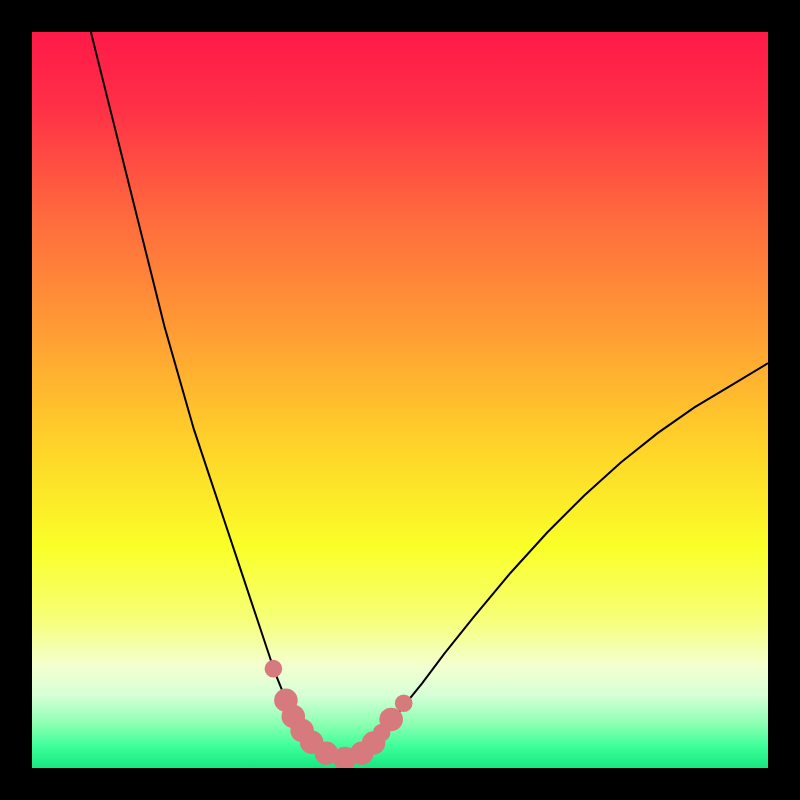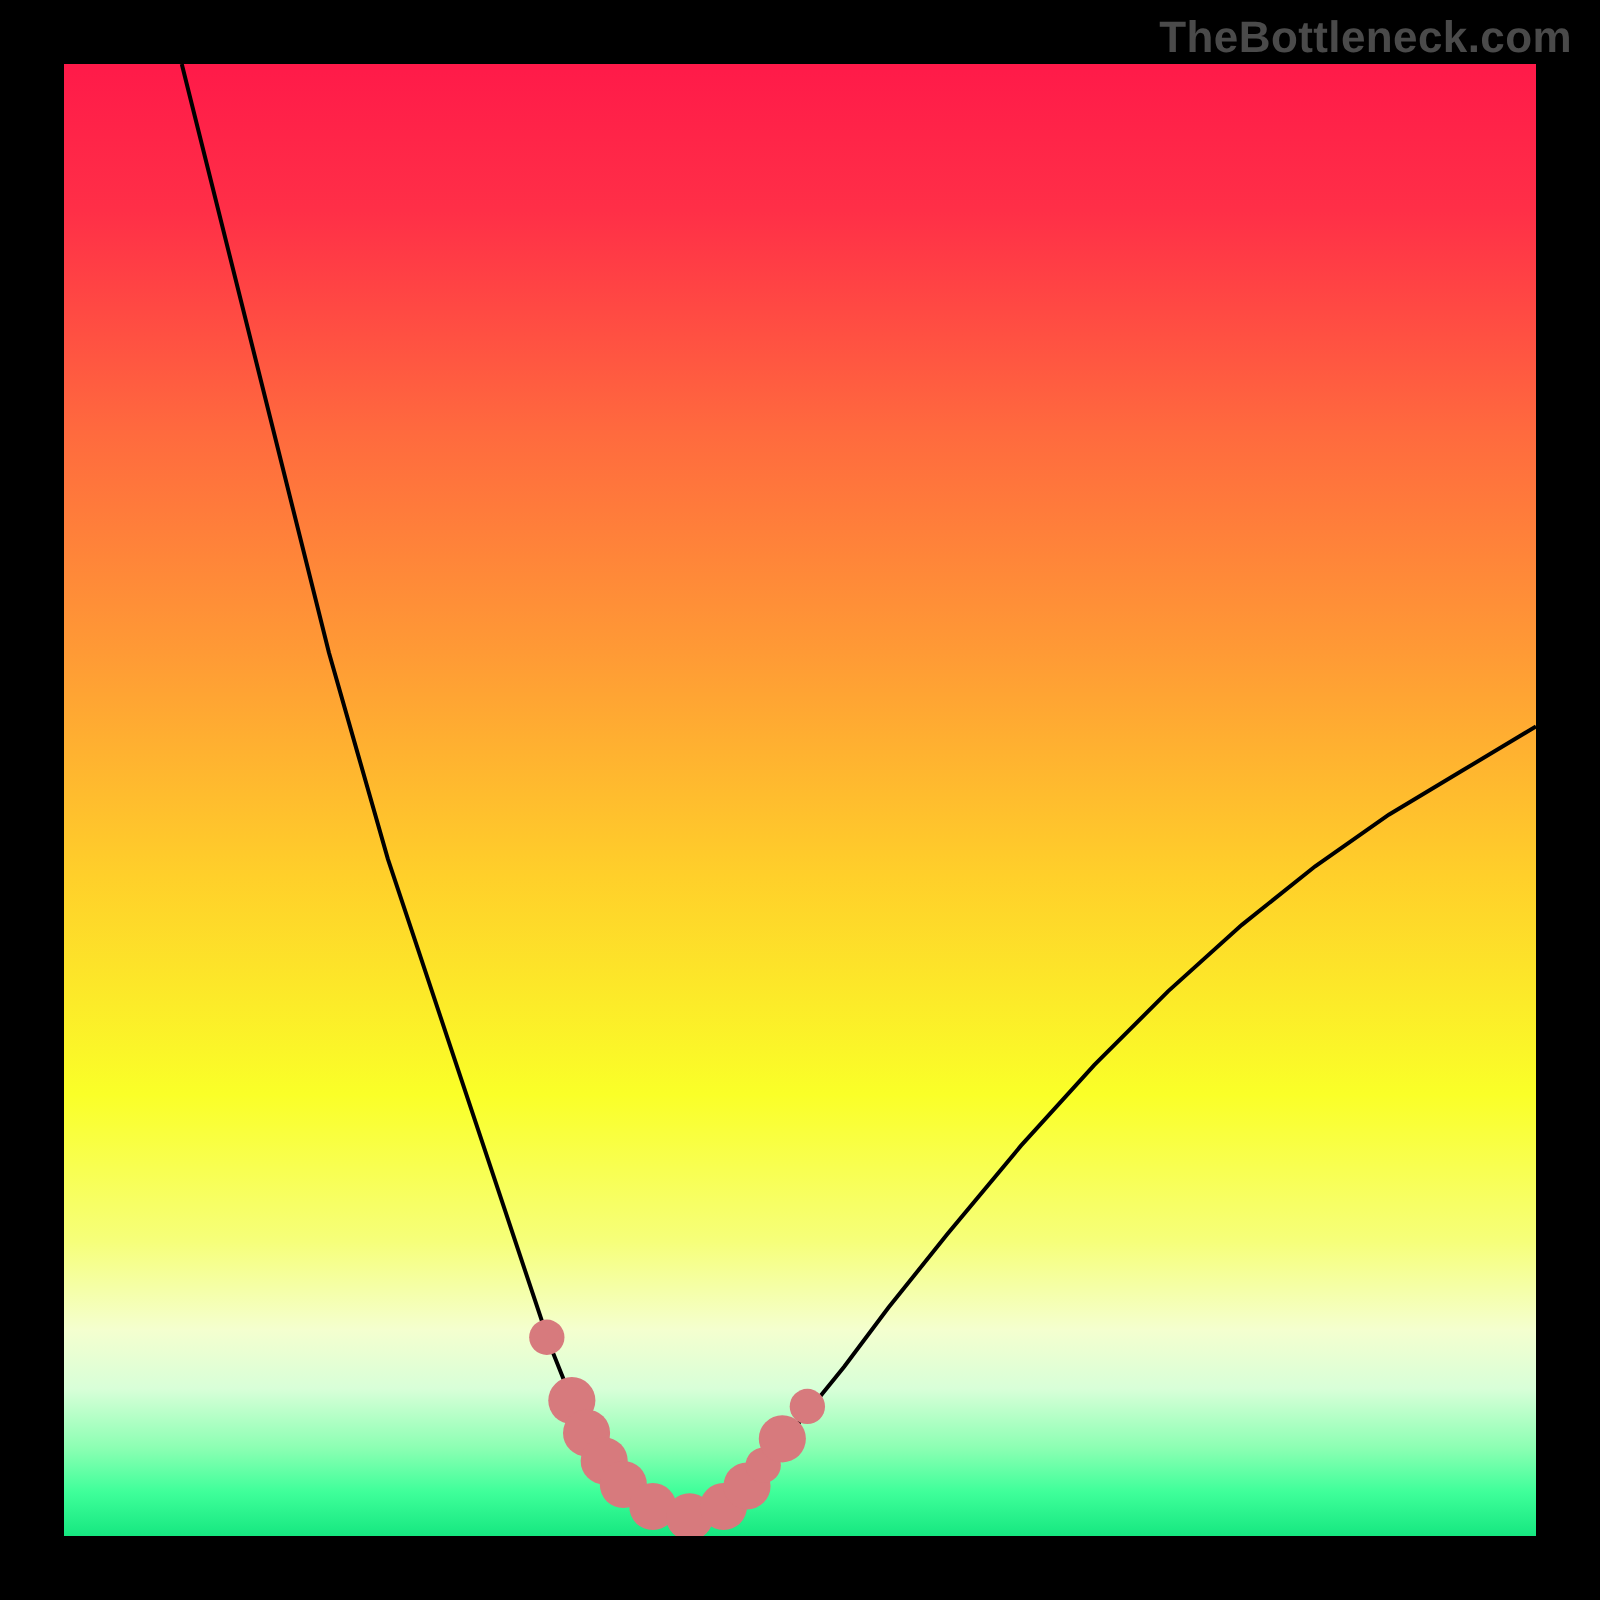--- a/index.html
+++ b/index.html
@@ -39,21 +39,20 @@
   .plot svg {
     display: block;
     width: 736px;
     height: 736px;
   }
 </style>
 </head>
 <body>
 
 <div class="frame">
-  <div class="watermark">TheBottleneck.com</div>
 
   <div class="plot">
     <svg id="plot-svg" viewBox="0 0 736 736" preserveAspectRatio="none">
       <defs>
         <linearGradient id="bg-grad" x1="0" y1="0" x2="0" y2="1">
             <stop offset="0%" stop-color="#ff1a49"></stop>
             <stop offset="10%" stop-color="#ff2f47"></stop>
             <stop offset="25%" stop-color="#ff6a3e"></stop>
             <stop offset="40%" stop-color="#ff9a35"></stop>
             <stop offset="55.00000000000001%" stop-color="#ffcf2a"></stop>

